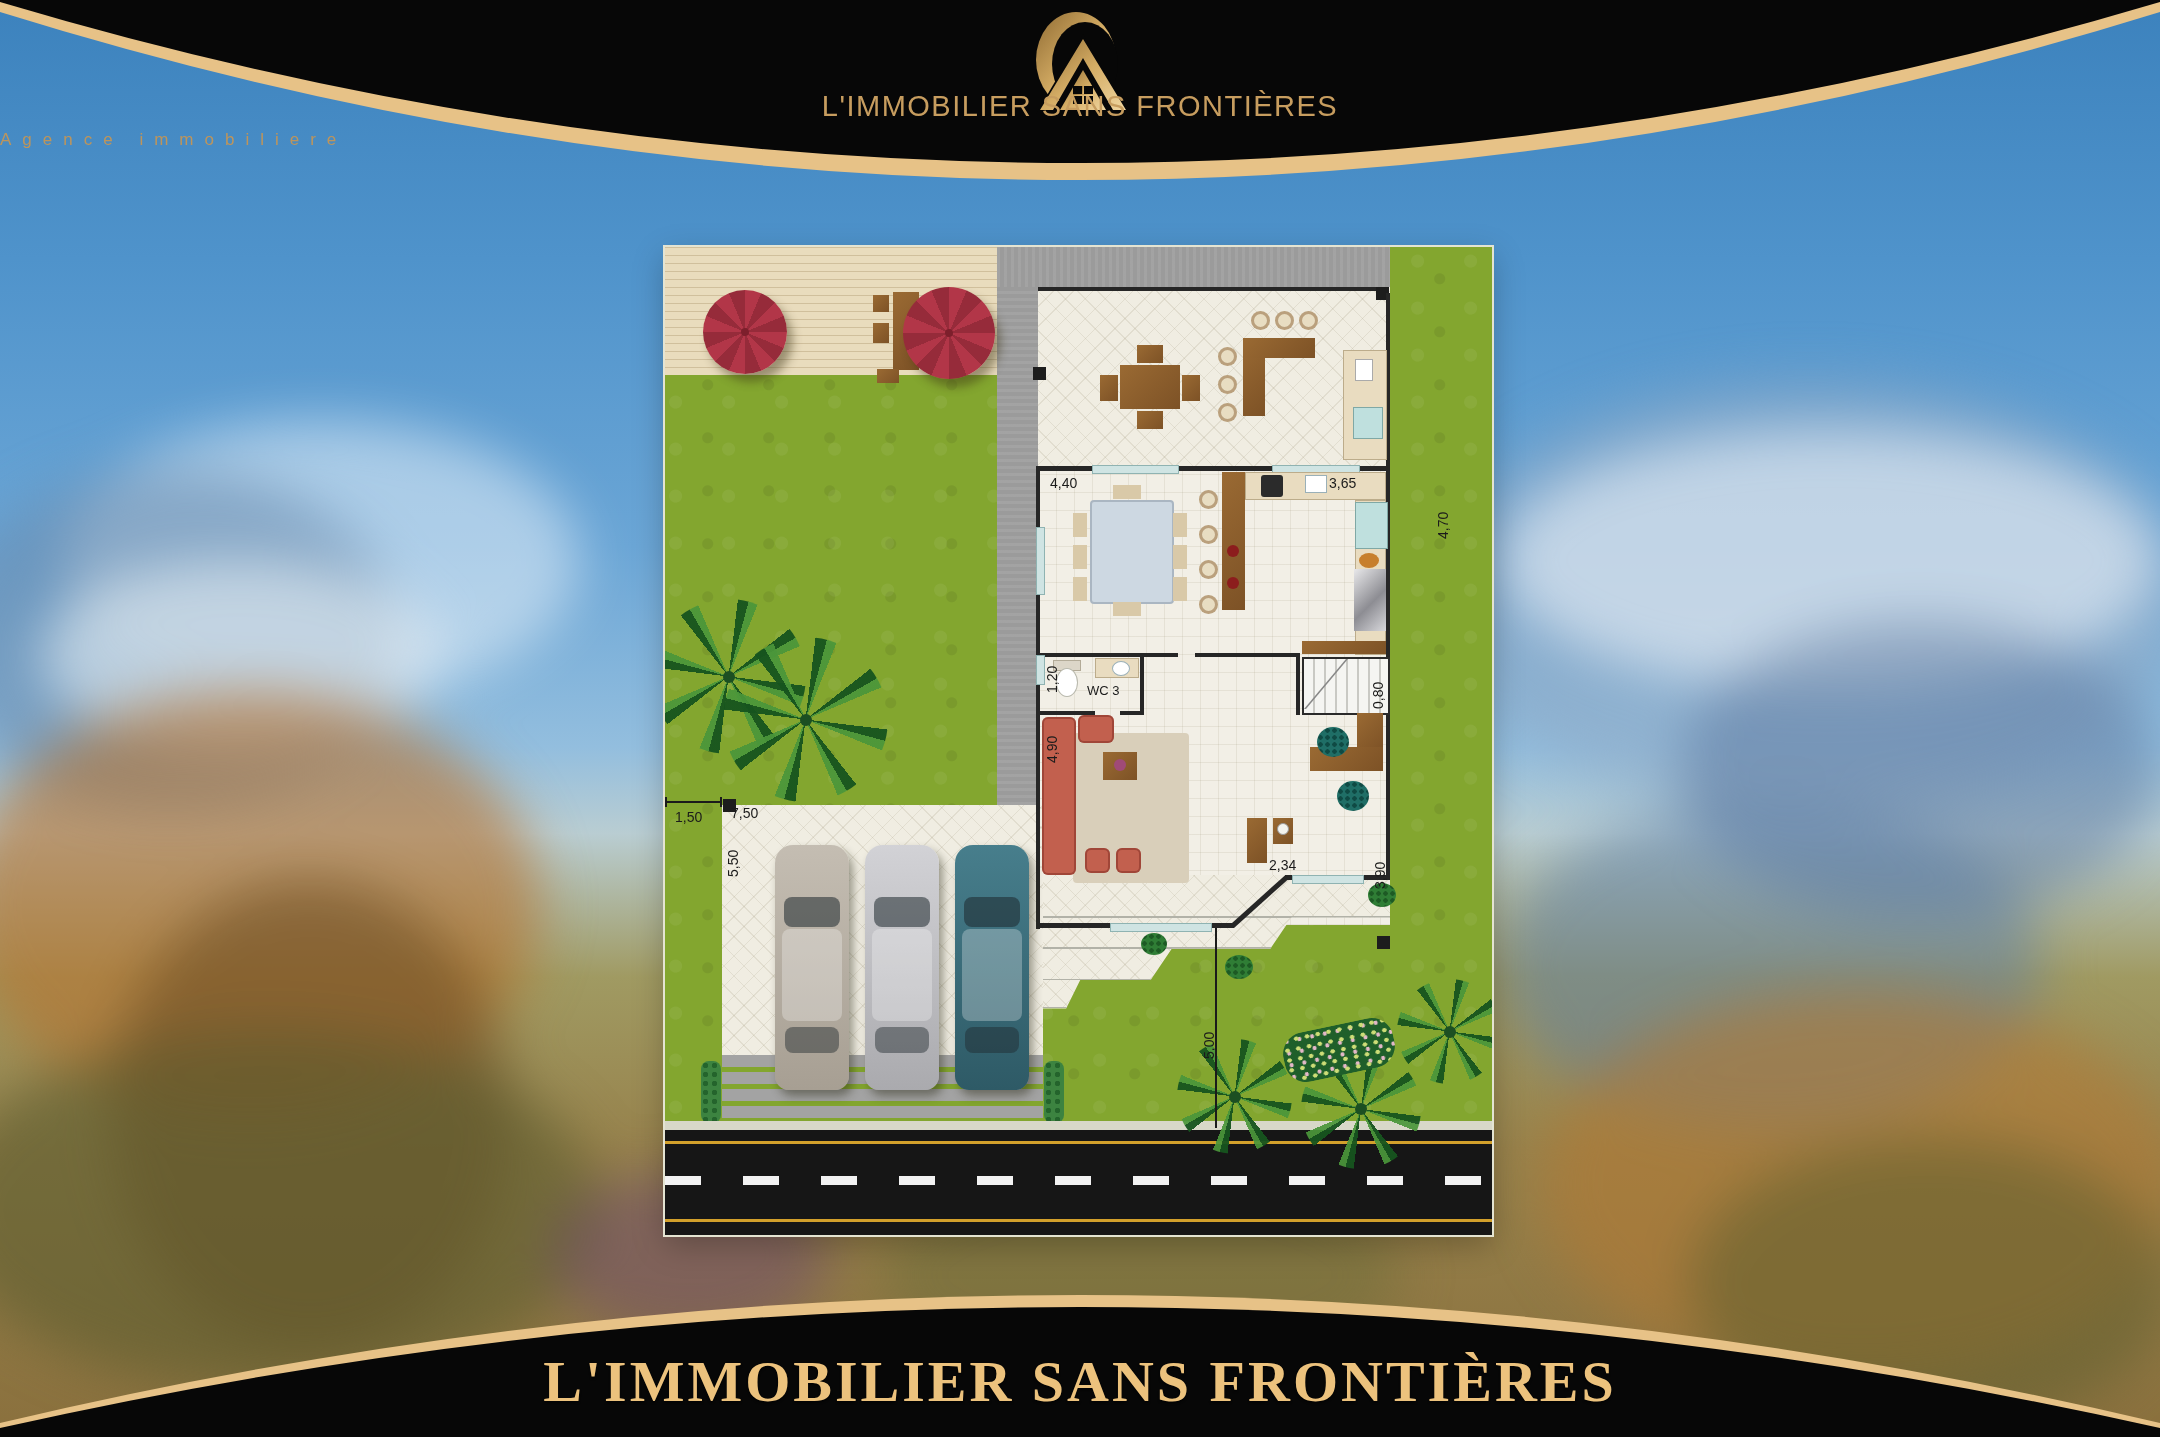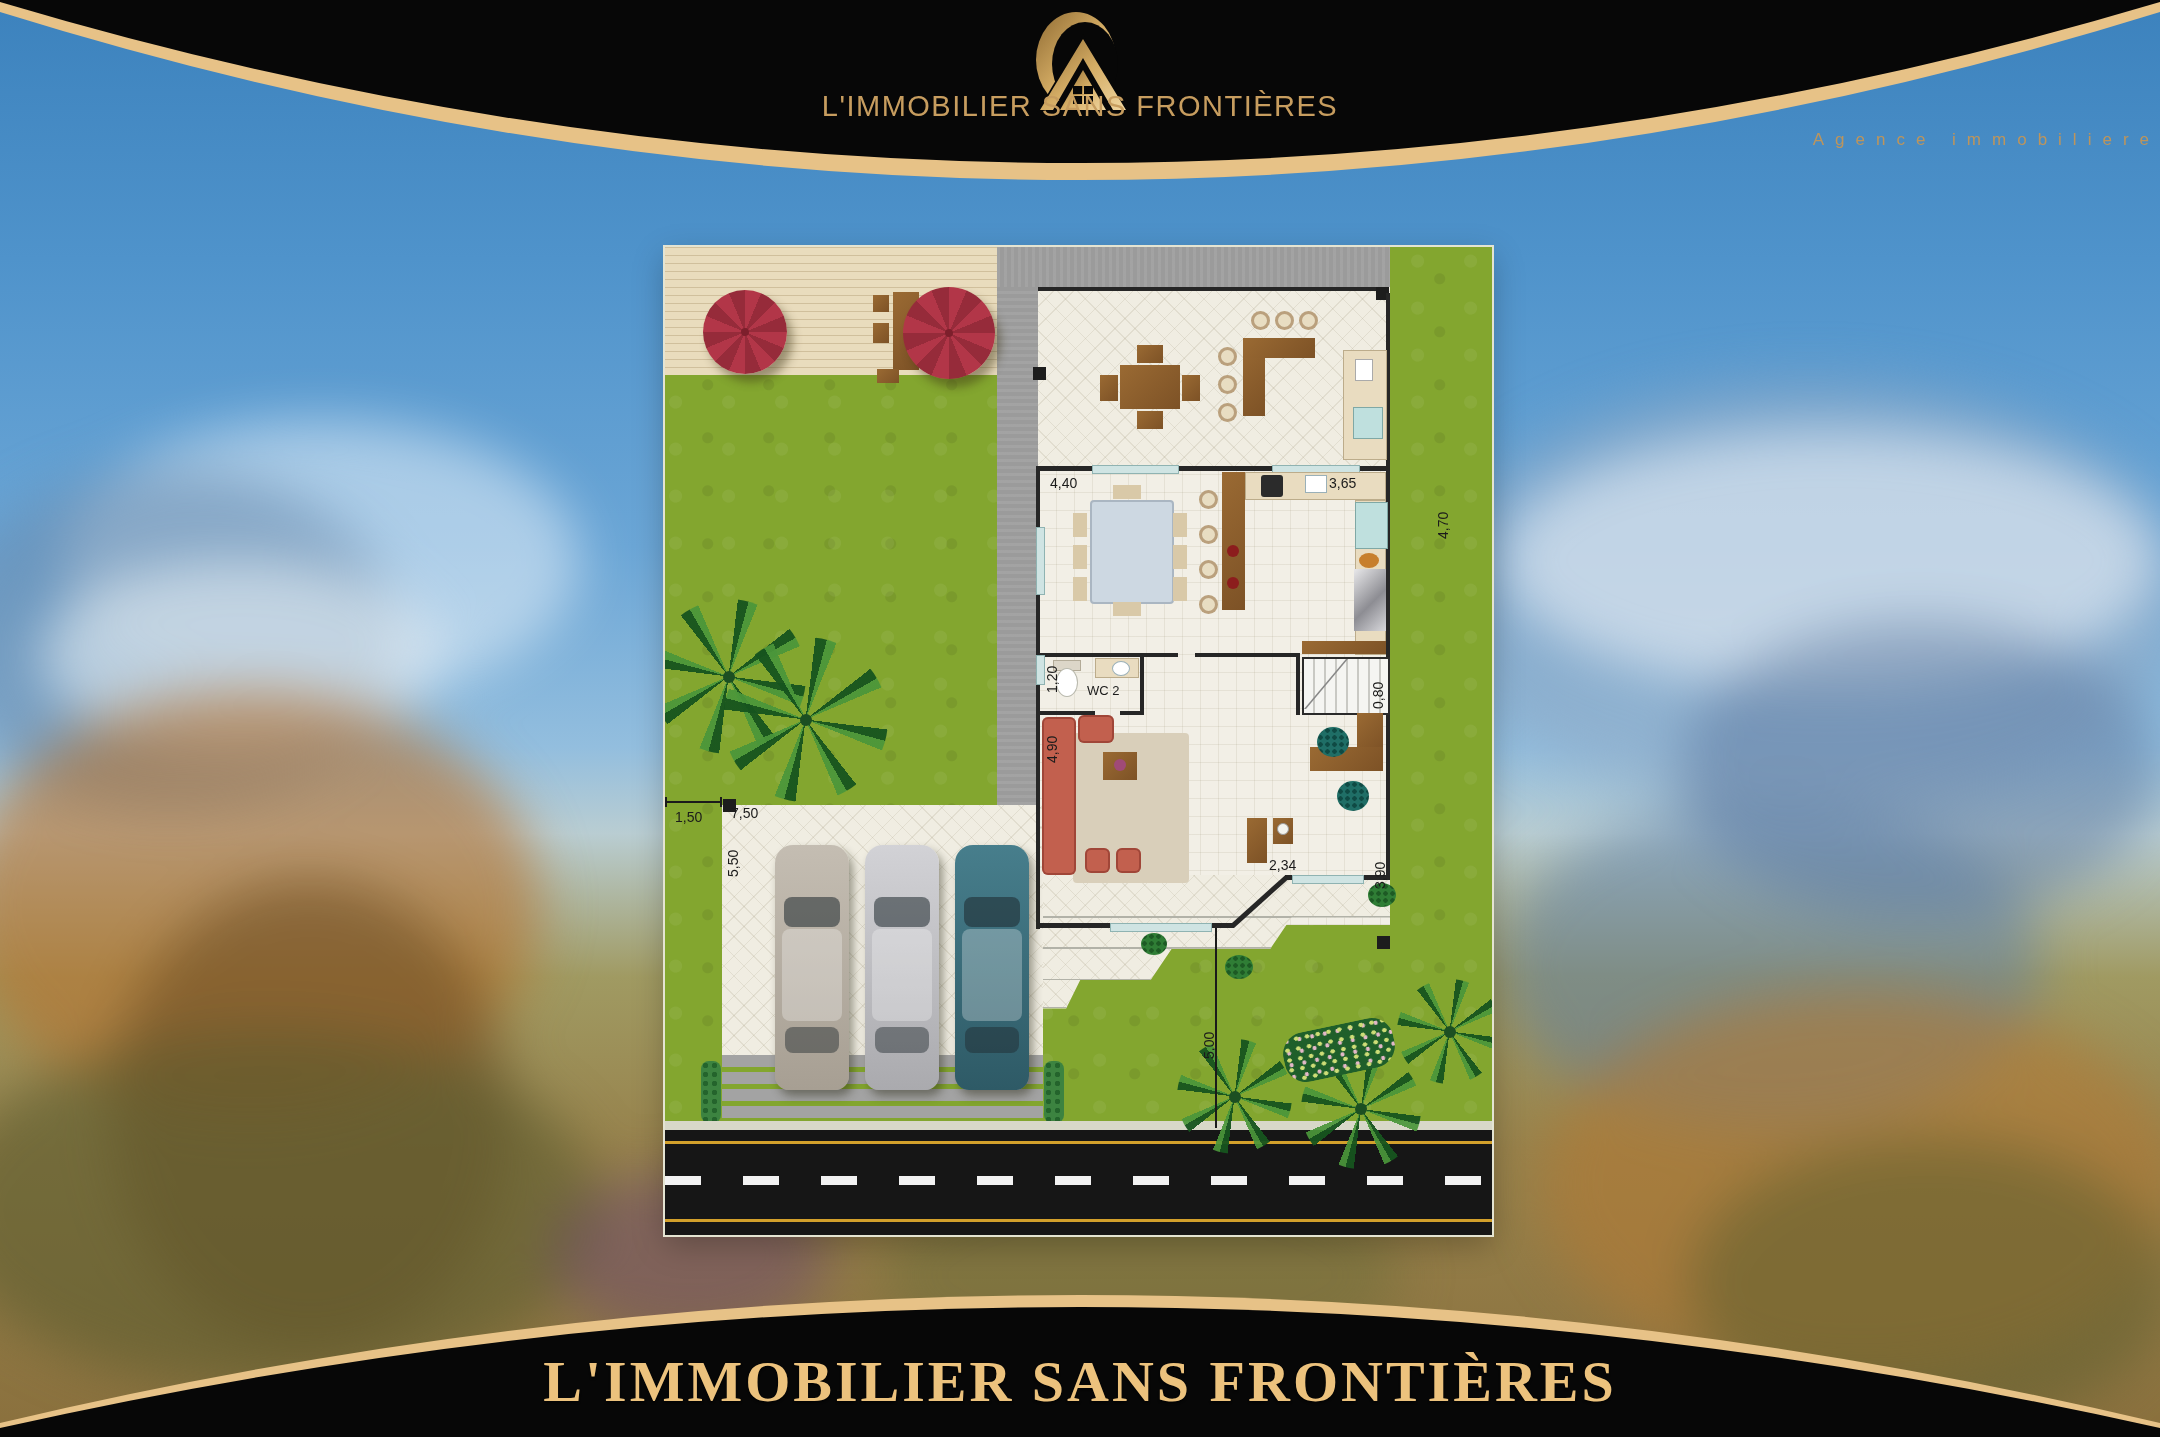--- a/index.html
+++ b/index.html
@@ -7,21 +7,21 @@
          font-family:"Liberation Sans",sans-serif;
          background:linear-gradient(180deg,#3c82bd 0%,#4f93cb 18%,#6ba6d6 38%,#93bede 52%,#b9cdd2 58%,#a09a62 68%,#97824c 80%,#8a703d 100%);}
   .abs{position:absolute;}
   
   #backdrop{position:absolute;inset:0;filter:blur(26px);}
   .blob{position:absolute;border-radius:50%;}
   
   .arc-svg{position:absolute;left:0;pointer-events:none;}
   #brand-title{position:absolute;left:0;top:90px;width:100%;text-align:center;
     color:#c79d5f;font-size:29px;letter-spacing:1.5px;}
-  #brand-sub{position:absolute;left:0;top:130px;width:100%;text-align:right;
+  #brand-sub{position:absolute;left:0;top:130px;width:100%;text-align:left;
     color:#bd955c;font-size:17px;letter-spacing:11px;}
   #footer-title{position:absolute;left:0;top:1348px;width:100%;text-align:center;
     font-family:"Liberation Serif",serif;font-weight:bold;font-size:58px;letter-spacing:3px;
     color:#ecc27d;text-shadow:0 2px 2px rgba(0,0,0,.55);}
   
   #plan{position:absolute;left:665px;top:247px;width:827px;height:988px;overflow:hidden;
         background:#83a62f;box-shadow:0 0 0 2px #e4e4d2,0 10px 30px rgba(0,0,0,.25);}
   #plan .lawn-tex{position:absolute;inset:0;
     background:radial-gradient(circle at 20% 30%,rgba(255,255,255,.06) 0 6px,transparent 7px) 0 0/53px 47px,
                radial-gradient(circle at 70% 60%,rgba(0,0,0,.07) 0 5px,transparent 6px) 0 0/61px 53px;}
@@ -237,21 +237,21 @@
     <div class="dim v" style="left:770px;top:292px">4,70</div>
     <div class="dim v" style="left:379px;top:446px">1,20</div>
     <div class="dim v" style="left:379px;top:516px">4,90</div>
     <div class="dim v" style="left:705px;top:462px">0,80</div>
     <div class="dim" style="left:604px;top:610px">2,34</div>
     <div class="dim v" style="left:707px;top:642px">3,90</div>
     <div class="dim v" style="left:536px;top:812px">5,00</div>
     <div class="dim" style="left:10px;top:562px">1,50</div>
     <div class="dim" style="left:66px;top:558px">7,50</div>
     <div class="dim v" style="left:60px;top:630px">5,50</div>
-    <div class="dim" style="left:422px;top:436px;font-size:13px">WC 2</div>
+    <div class="dim" style="left:422px;top:436px;font-size:13px">WC 3</div>
 
     <div class="car" style="left:110px;top:598px;background:linear-gradient(180deg,#c4bdb2,#a79f93)">
       <div class="ws"></div>
         <div class="roof"></div>
         <div class="rw"></div>
     </div>
     <div class="car" style="left:200px;top:598px;background:linear-gradient(180deg,#d2d2d6,#aaaaae)">
       <div class="ws"></div>
         <div class="roof"></div>
         <div class="rw"></div>

